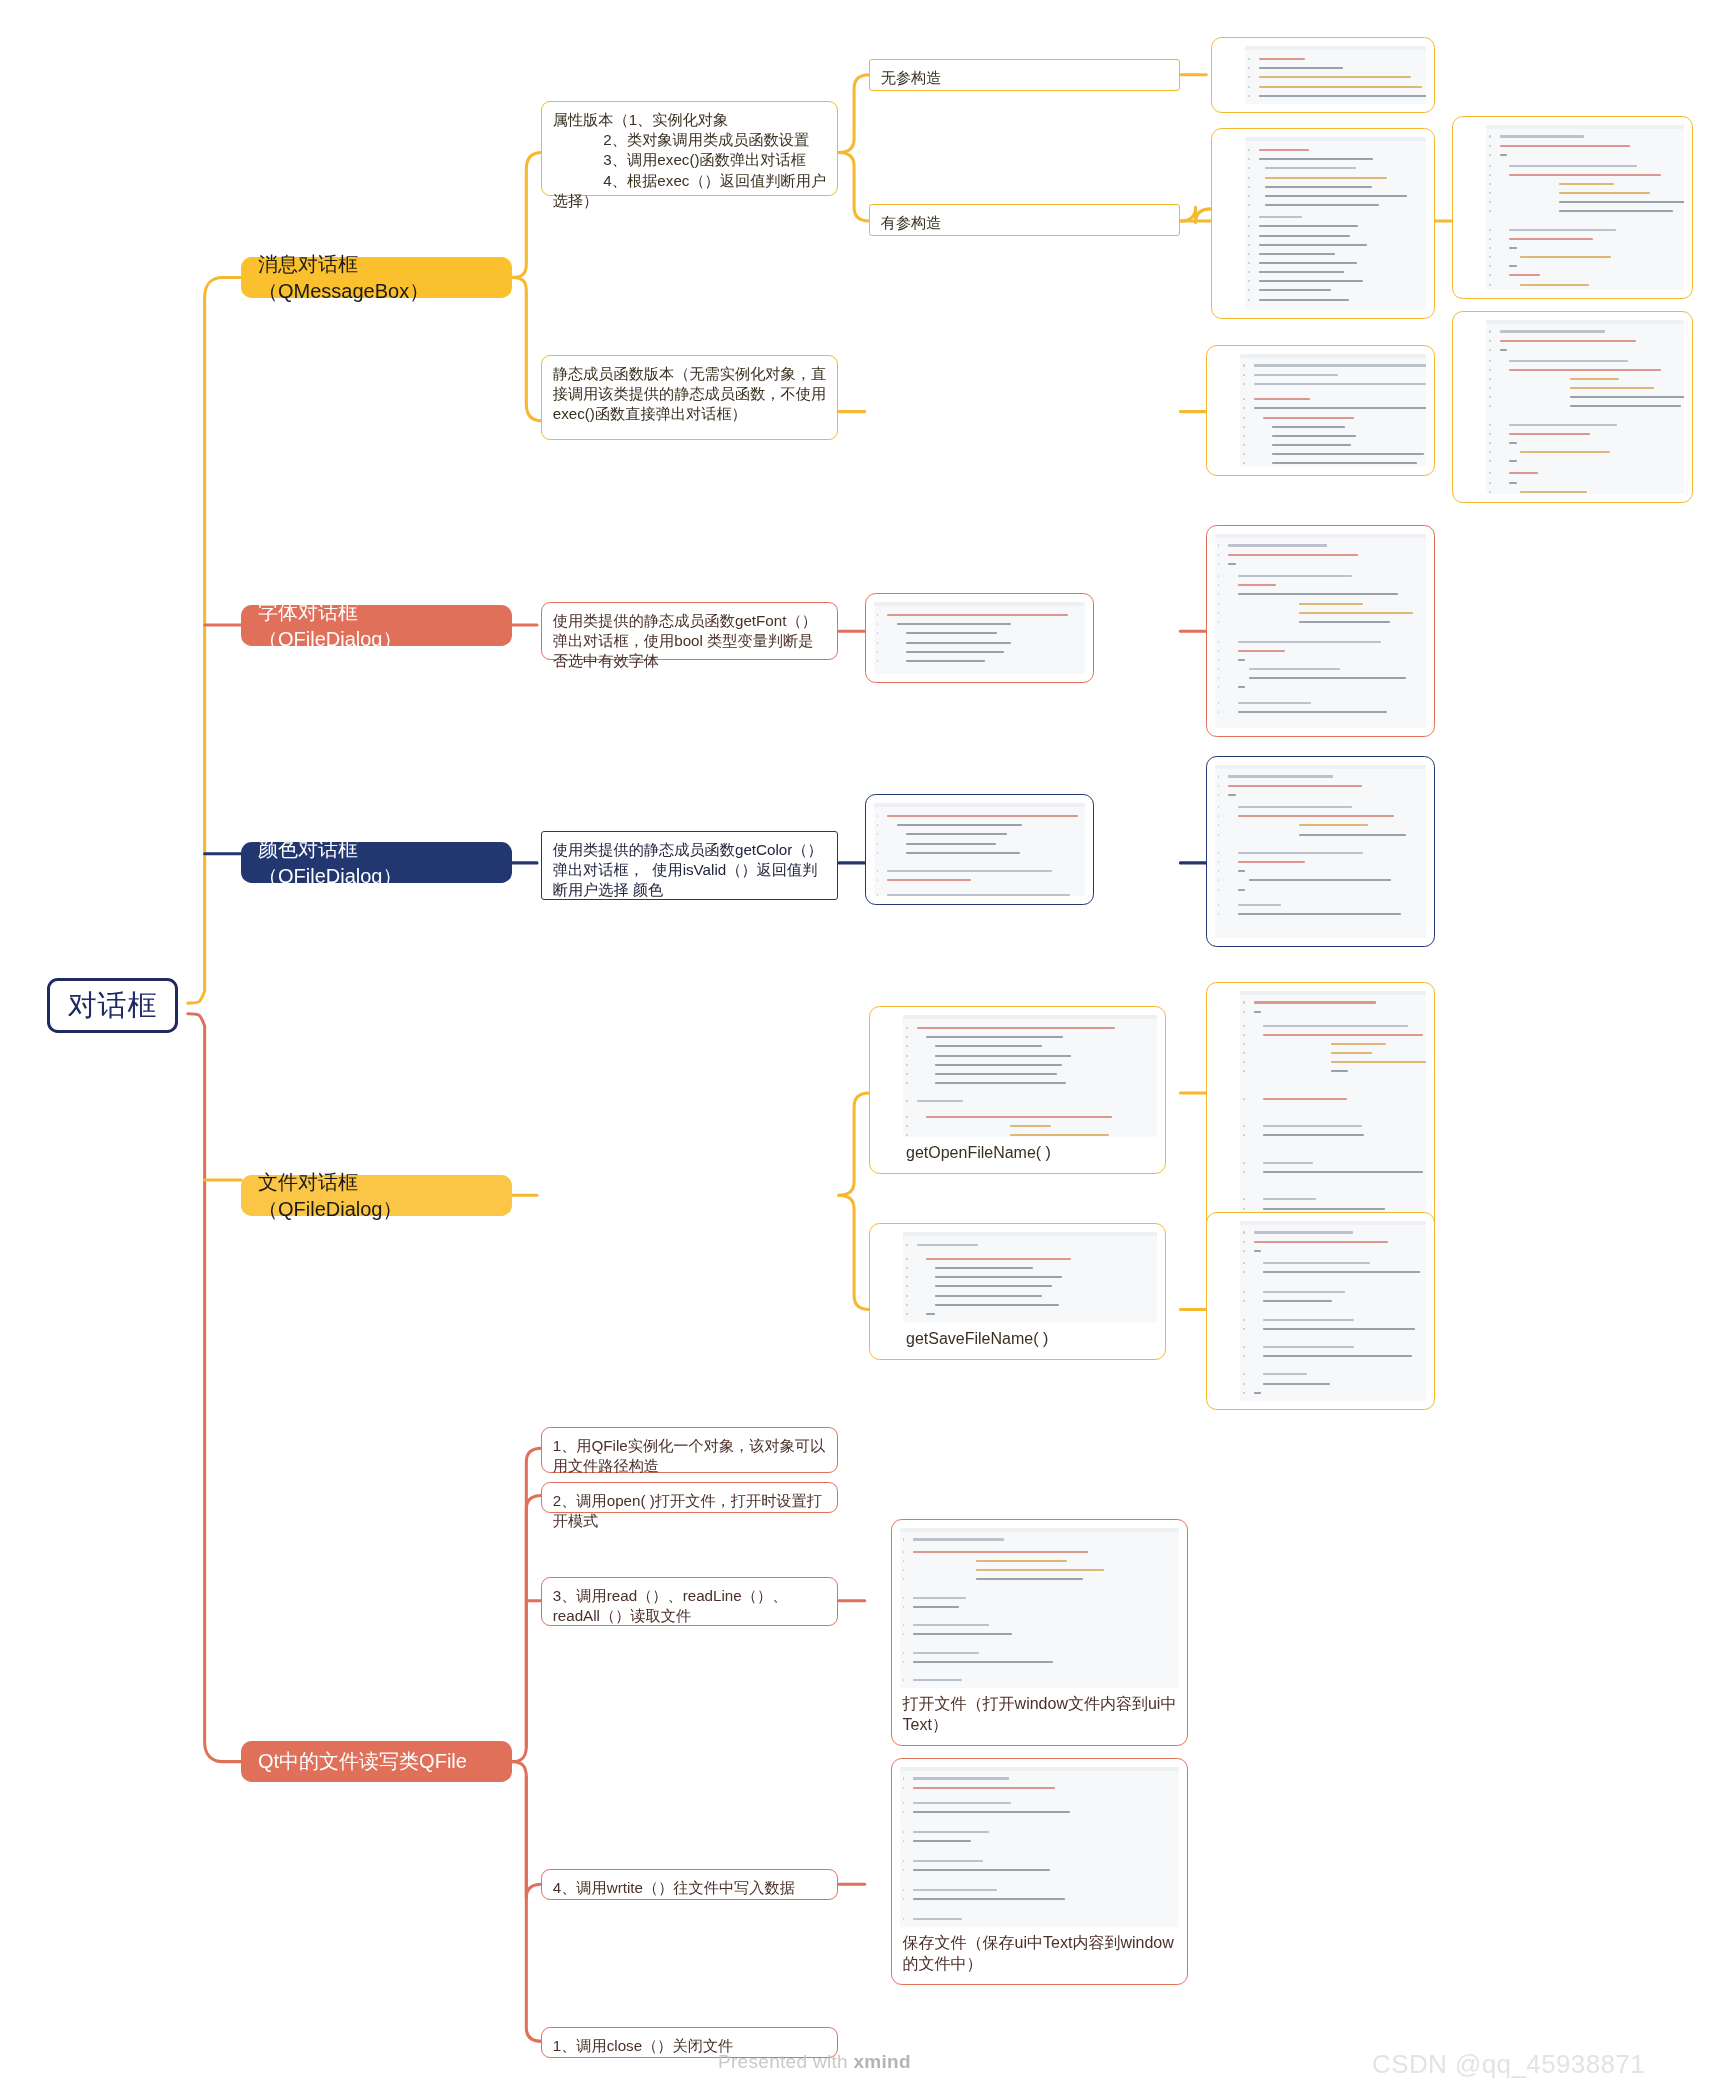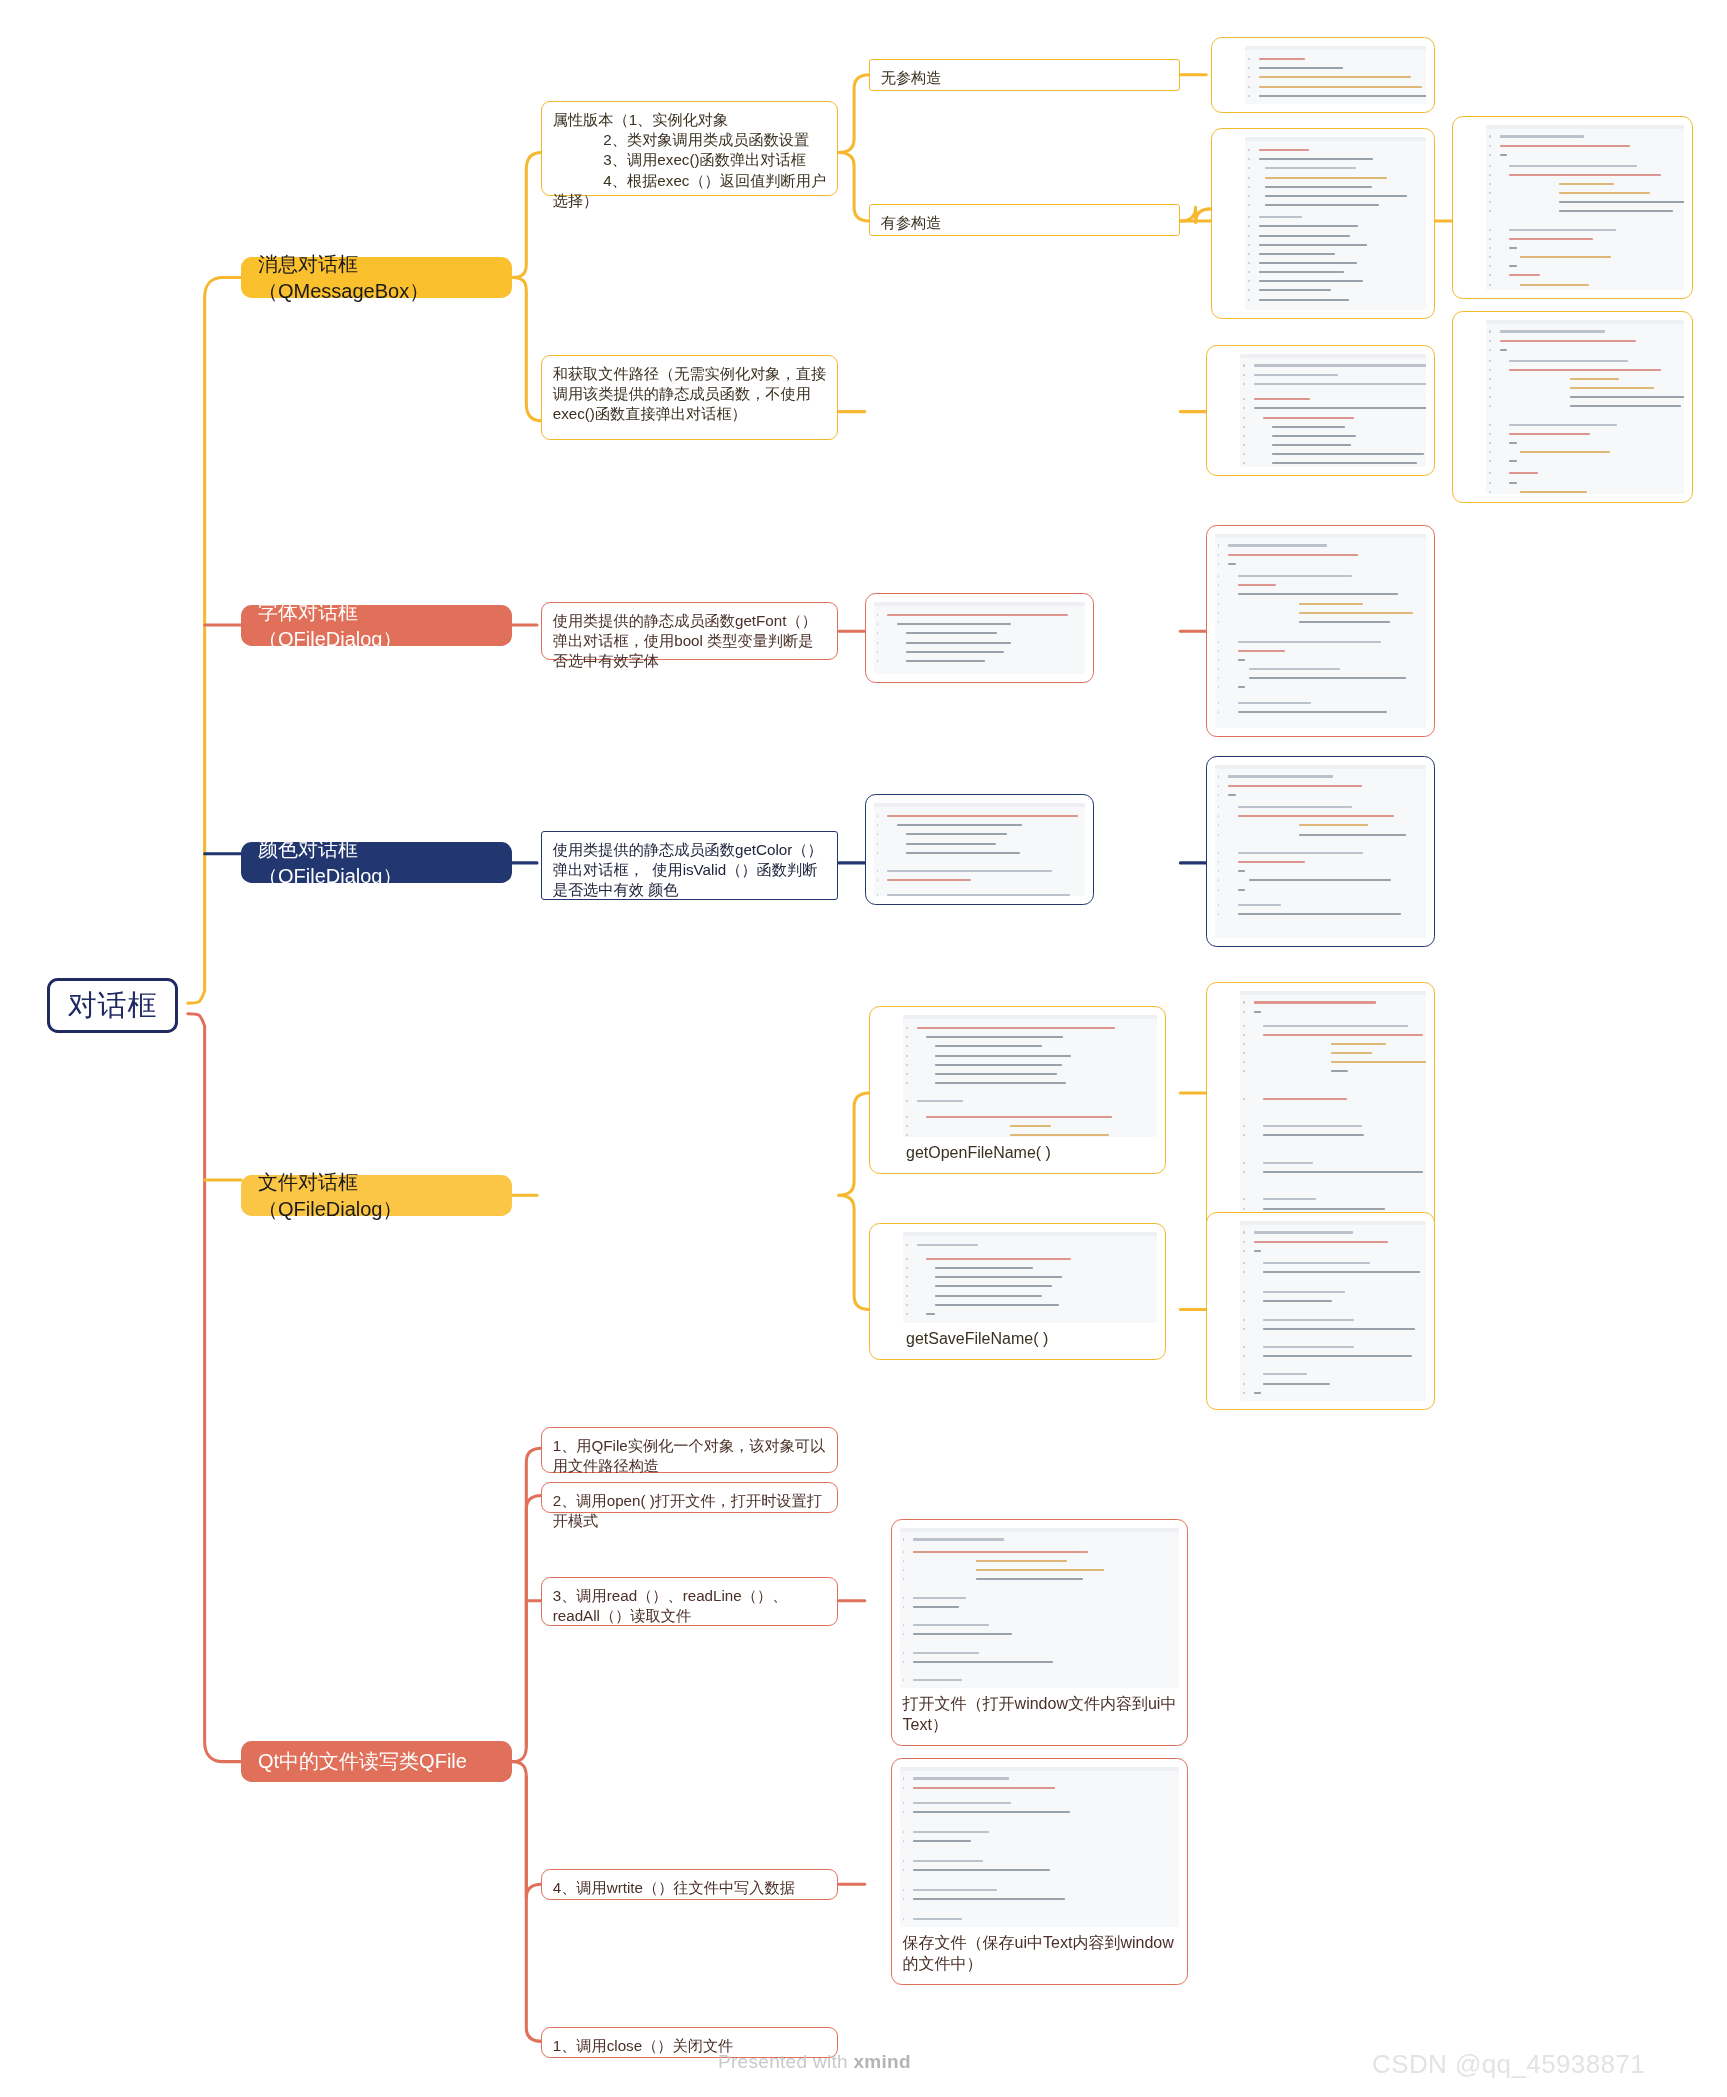--- a/index.html
+++ b/index.html
@@ -138,21 +138,21 @@
 
   <div class="node box y sq" style="left:869px;top:59px;width:311px;height:32px;">
     <span class="txt">无参构造</span>
   </div>
 
   <div class="node box y sq" style="left:869px;top:204px;width:311px;height:32px;">
     <span class="txt">有参构造</span>
   </div>
 
   <div class="node box y" style="left:541px;top:355px;width:297px;height:85px;">
-    <span class="txt">和获取文件路径（无需实例化对象，直接调用该类提供的静态成员函数，不使用exec()函数直接弹出对话框）</span>
+    <span class="txt">静态成员函数版本（无需实例化对象，直接调用该类提供的静态成员函数，不使用exec()函数直接弹出对话框）</span>
   </div>
 
   <div class="card y" style="left:1211px;top:37px;width:224px;height:76px;">
     <div class="shot">
       <div class="hdr"></div>
       <div class="gutter" style="top:12.2px"></div>
         <div class="codeline kw" style="left:13.7px;top:12.2px;width:46px"></div>
       <div class="gutter" style="top:21.3px"></div>
         <div class="codeline id" style="left:13.7px;top:21.3px;width:84px"></div>
       <div class="gutter" style="top:30.5px"></div>
@@ -375,21 +375,21 @@
       <div class="gutter" style="top:177px"></div>
         <div class="codeline id" style="left:23px;top:177px;width:149px"></div>
     </div>
   </div>
 
   <div class="node topic navy" style="left:241px;top:842px;width:271px;height:41px;">
     <span class="txt">颜色对话框（QFileDialog）</span>
   </div>
 
   <div class="node box n sq" style="left:541px;top:831px;width:297px;height:69px;">
-    <span class="txt">使用类提供的静态成员函数getColor（）弹出对话框，  使用isValid（）函数判断是否选中有效 颜色</span>
+    <span class="txt">使用类提供的静态成员函数getColor（）弹出对话框，  使用isValid（）返回值判断用户选择 颜色</span>
   </div>
 
   <div class="card n" style="left:865px;top:794px;width:229px;height:111px;">
     <div class="shot">
       <div class="hdr"></div>
       <div class="gutter" style="top:12.2px"></div>
         <div class="codeline kw" style="left:13.7px;top:12.2px;width:191px"></div>
       <div class="gutter" style="top:21.3px"></div>
         <div class="codeline id" style="left:23px;top:21.3px;width:125px"></div>
       <div class="gutter" style="top:30.5px"></div>

